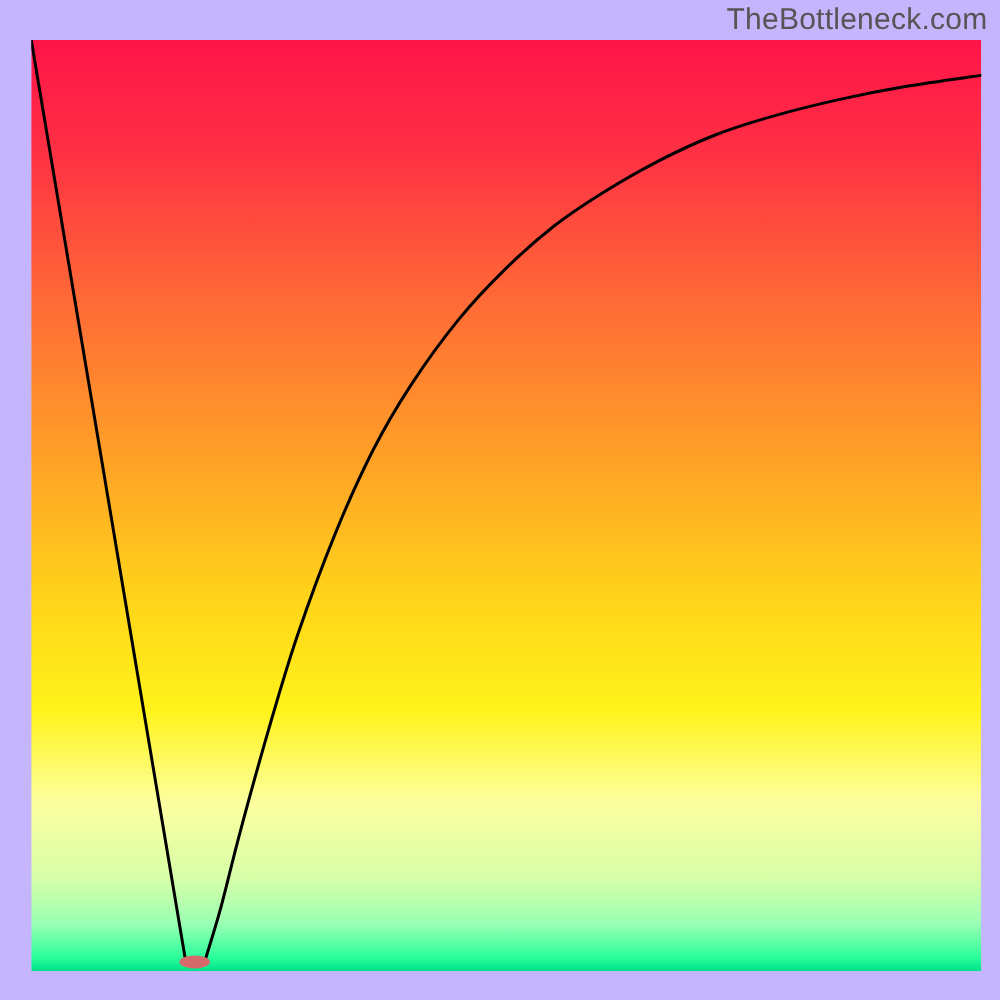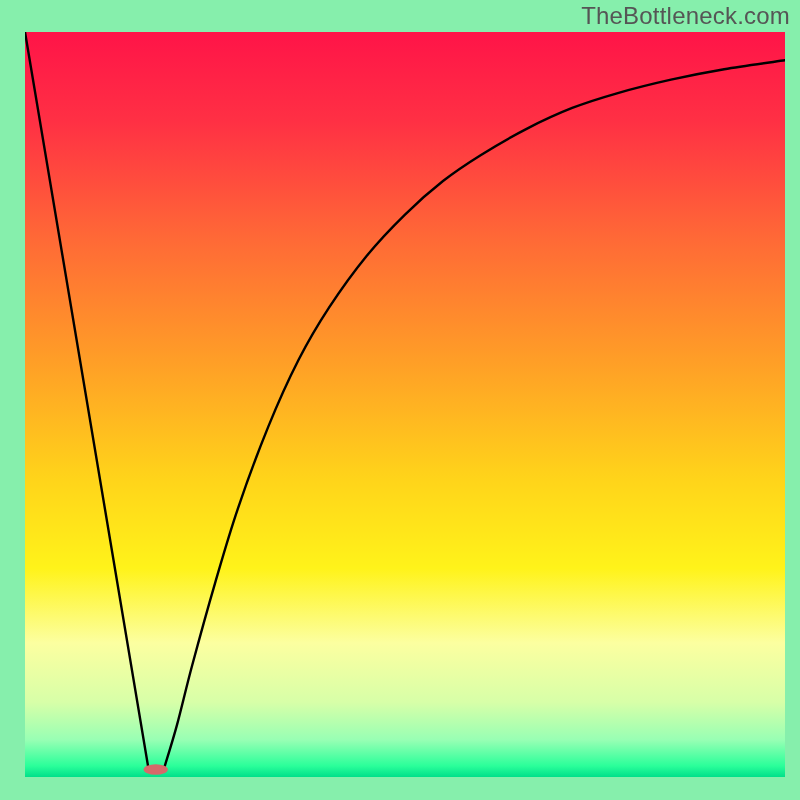--- a/index.html
+++ b/index.html
@@ -8,21 +8,21 @@
     width: 800px;
     height: 800px;
     background: #000;
     overflow: hidden;
     font-family: Arial, Helvetica, sans-serif;
   }
   .frame {
     position: relative;
     width: 800px;
     height: 800px;
-    background: #86efac;
+    background: #c4b5fd;
   }
   .watermark {
     position: absolute;
     top: 2px;
     right: 10px;
     color: #555;
     font-size: 24px;
     font-weight: 500;
     letter-spacing: 0.2px;
     user-select: none;

